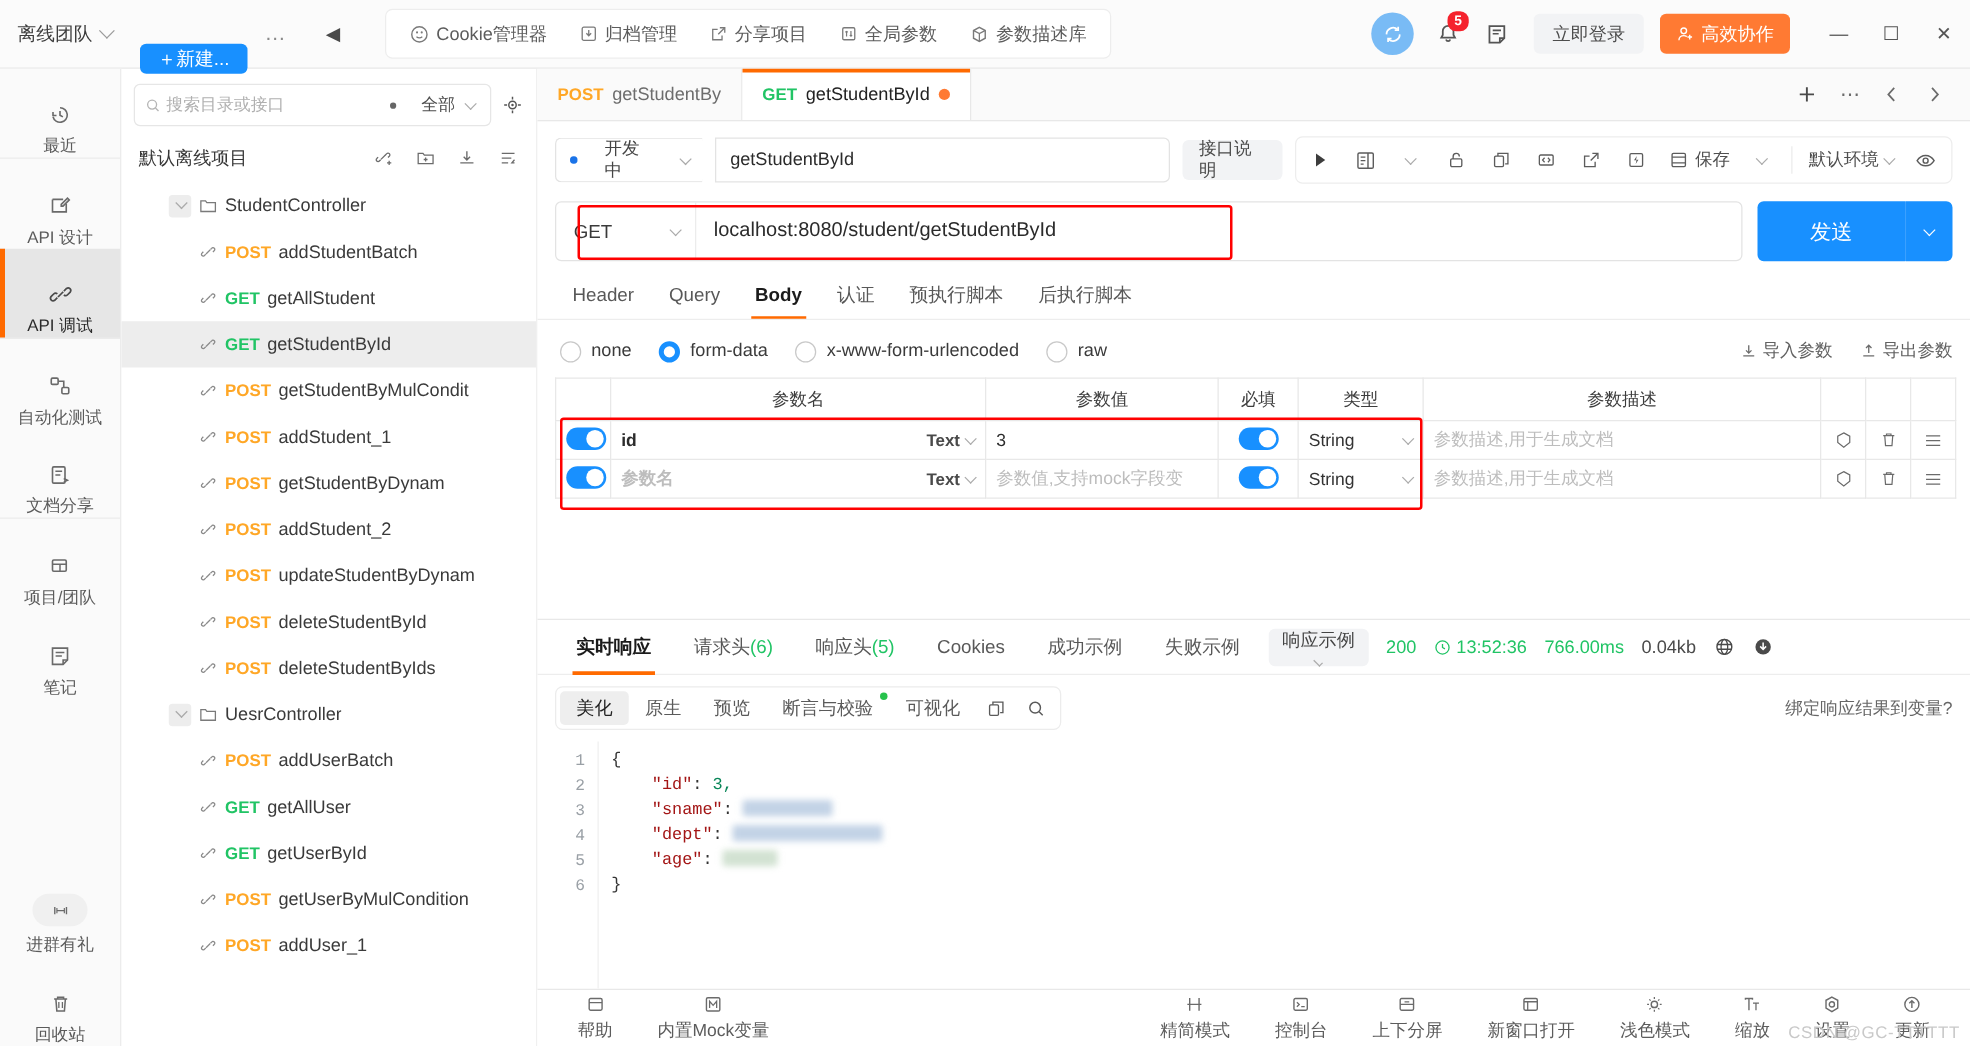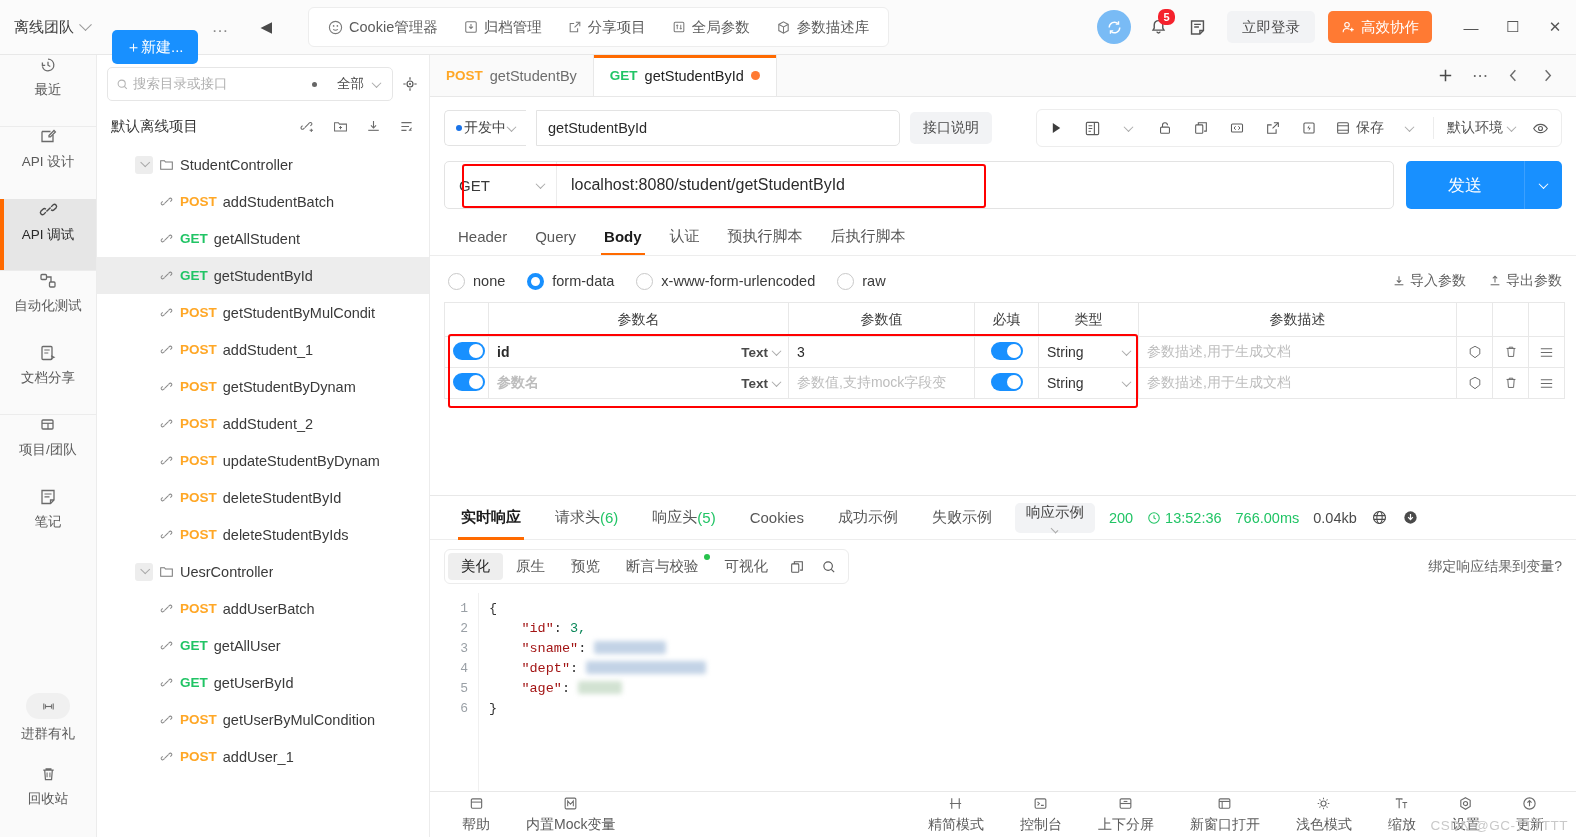--- a/index.html
+++ b/index.html
@@ -14,21 +14,21 @@
   
   .titlebar {
     height: 55px; display: flex; align-items: center;
     background: #fbfbfb; border-bottom: 1px solid #e8e8e8;
     padding-left: 14px; flex: 0 0 55px; position: relative;
   }
   .team-sel { display: flex; align-items: center; gap: 7px; font-size: 15px; color: #3d3d3d; cursor: pointer; }
   .chev { display: inline-block; width: 9px; height: 9px; border-right: 1.6px solid #9a9a9a; border-bottom: 1.6px solid #9a9a9a; transform: rotate(45deg) translate(-2px,-2px); }
   .new-btn {
     margin-left: 22px; background: #1890ff; color: #fff; border-radius: 5px;
-    height: 34px; padding: 0 14px; display: flex; align-items: center; justify-content: center;
+    height: 24px; padding: 0 14px; display: flex; align-items: center; justify-content: center;
     font-size: 15px; cursor: pointer; min-width: 80px; margin-top: 40px;
   }
   .tb-group {
     margin-left: 20px; height: 40px; display: flex; align-items: center;
     border: 1px solid #ededed; border-radius: 6px; background: #fff; padding: 0 6px;
   }
   .tb-item { display: flex; align-items: center; gap: 6px; padding: 0 13px; height: 38px; color: #5c5c5c; font-size: 14.5px; cursor: pointer; white-space: nowrap; }
   .tb-dots { letter-spacing: 2px; color: #8a8a8a; font-size: 17px; padding: 0 14px; cursor: pointer; }
   .tb-back { color: #4a4a4a; font-size: 15px; padding: 0 16px; cursor: pointer; }
   .spacer { flex: 1 1 auto; }
@@ -43,21 +43,21 @@
   .login-btn { background: #f2f3f5; color: #4d4d4d; border-radius: 5px; height: 32px; padding: 0 15px; display: flex; align-items: center; font-size: 14.5px; cursor: pointer; }
   .coop-btn { margin-left: 13px; background: #ff7a33; color: #fff; border-radius: 5px; height: 32px; padding: 0 13px; display: flex; align-items: center; gap: 5px; font-size: 14.5px; cursor: pointer; }
   .win-ctrl { display: flex; align-items: center; margin-left: 18px; }
   .win-btn { width: 42px; height: 55px; display: flex; align-items: center; justify-content: center; color: #555; cursor: pointer; font-size: 15px; }
 
   
   .body-row { flex: 1 1 auto; display: flex; min-height: 0; }
 
   
   .rail { width: 97px; flex: 0 0 97px; background: #fafafa; border-right: 1px solid #ececec; display: flex; flex-direction: column; position: relative; }
-  .rail-item { height: 72px; display: flex; flex-direction: column; align-items: center; justify-content: flex-start; gap: 6px; color: #5b5b5b; font-size: 13.5px; cursor: pointer; position: relative; }
+  .rail-item { height: 72px; display: flex; flex-direction: column; align-items: center; justify-content: flex-end; gap: 6px; color: #5b5b5b; font-size: 13.5px; cursor: pointer; position: relative; }
   .rail-item.sep { border-bottom: 1px solid #ececec; }
   .rail-item.active { background: #e6e6e6; color: #2b2b2b; }
   .rail-item.active:before { content: ""; position: absolute; left: 0; top: 0; bottom: 0; width: 4px; background: #ff6a00; }
   .rail-spacer { flex: 1 1 auto; }
   .rail-gift-ic { width: 44px; height: 26px; border-radius: 13px; background: #f0f0f0; display: flex; align-items: center; justify-content: center; }
 
   
   .tree { width: 333px; flex: 0 0 333px; border-right: 1px solid #ececec; display: flex; flex-direction: column; background: #fff; }
   .tree-search { display: flex; align-items: center; padding: 12px 10px 4px 10px; gap: 8px; }
   .search-box { flex: 1 1 auto; height: 34px; border: 1px solid #e6e6e6; border-radius: 5px; display: flex; align-items: center; padding: 0 8px; gap: 4px; }
@@ -86,21 +86,21 @@
   .tabbar { height: 42px; flex: 0 0 42px; display: flex; align-items: stretch; border-bottom: 1px solid #e8e8e8; background: #fafafa; }
   .rtab { display: flex; align-items: center; gap: 7px; padding: 0 16px; border-right: 1px solid #e8e8e8; cursor: pointer; font-size: 14.5px; color: #6d6d6d; max-width: 190px; background: #fafafa; position: relative; }
   .rtab.active { background: #fff; color: #222; }
   .rtab.active:before { content: ""; position: absolute; left: 0; right: 0; top: 0; height: 3px; background: #ff6a00; }
   .rtab .nm { overflow: hidden; text-overflow: clip; white-space: nowrap; }
   .dirty { width: 9px; height: 9px; border-radius: 50%; background: #ff7a33; flex: 0 0 9px; }
   .tabbar-right { margin-left: auto; display: flex; align-items: center; gap: 2px; padding-right: 12px; color: #6b6b6b; }
   .tbr-btn { width: 32px; height: 42px; display: flex; align-items: center; justify-content: center; cursor: pointer; font-size: 16px; }
 
   .req-head { display: flex; align-items: center; padding: 12px 14px 10px 14px; gap: 10px; }
-  .status-sel { display: flex; align-items: center; gap: 2px; height: 36px; padding: 0 11px; border: 1px solid #e3e3e3; border-right: none; border-radius: 5px 0 0 5px; font-size: 14px; color: #444; cursor: pointer; background: #fff; }
+  .status-sel { display: flex; align-items: center; gap: 22px; height: 36px; padding: 0 11px; border: 1px solid #e3e3e3; border-right: none; border-radius: 5px 0 0 5px; font-size: 14px; color: #444; cursor: pointer; background: #fff; }
   .dot-blue { width: 6px; height: 6px; border-radius: 50%; background: #1a73e8; }
   .name-input { flex: 0 0 364px; height: 36px; border: 1px solid #e3e3e3; border-radius: 0 5px 5px 0; padding: 0 11px; display: flex; align-items: center; font-size: 14.5px; color: #2b2b2b; background: #fff; }
   .desc-btn { height: 32px; padding: 0 13px; background: #f2f3f5; border-radius: 5px; display: flex; align-items: center; font-size: 14px; color: #4a4a4a; cursor: pointer; }
   .act-group { margin-left: auto; display: flex; align-items: center; height: 38px; border: 1px solid #ededed; border-radius: 6px; padding: 0 2px; }
   .act-ic { width: 36px; height: 36px; display: flex; align-items: center; justify-content: center; color: #5c5c5c; cursor: pointer; font-size: 15px; }
   .act-txt { display: flex; align-items: center; gap: 5px; padding: 0 8px; height: 36px; color: #4f4f4f; font-size: 14px; cursor: pointer; white-space: nowrap; }
   .act-div { width: 1px; height: 22px; background: #ececec; margin: 0 5px; }
 
   .url-row { display: flex; align-items: center; padding: 4px 14px 8px 14px; gap: 12px; }
   .url-box-wrap { position: relative; flex: 1 1 auto; }

